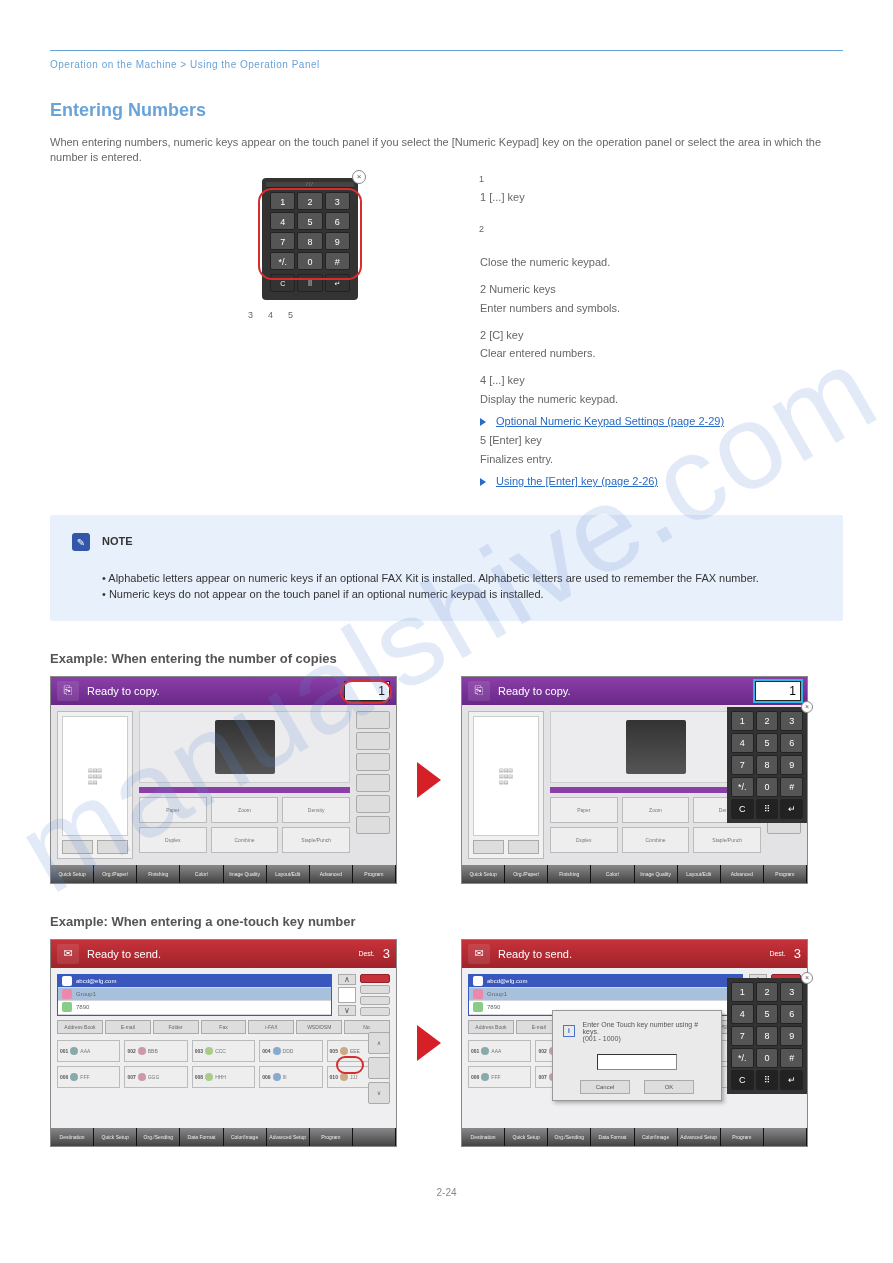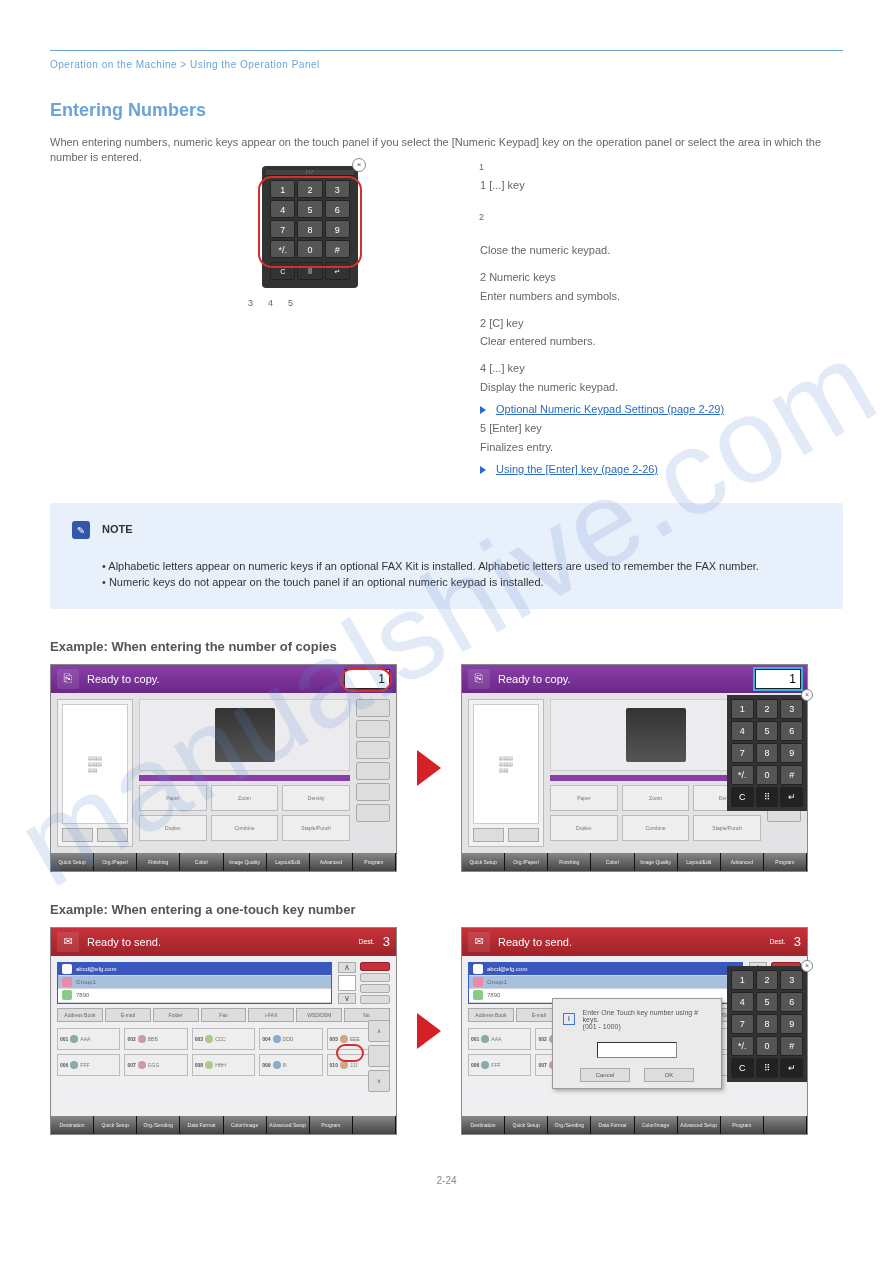--- a/index.html
+++ b/index.html
@@ -1,21 +1,21 @@
 <!DOCTYPE html>
 <html><head>
 <meta charset="utf-8">
 <style>
   * { box-sizing: border-box; margin: 0; padding: 0; }
   body { font-family: Arial, sans-serif; font-size: 10px; color: #555; width: 893px; background: #fff; position: relative; }
   .page { padding: 50px 50px 40px 50px; }
   .hr-top { border: none; border-top: 1px solid #6aa3d8; margin-bottom: 8px; }
   .header-line { display: flex; justify-content: space-between; font-size: 10px; color: #6aa3d8; margin-bottom: 30px; letter-spacing: .5px; }
   .section-title { font-size: 18px; font-weight: bold; color: #6aa3d8; margin-bottom: 14px; }
-  .intro { font-size: 11px; color: #666; line-height: 1.4; }
+  .intro { font-size: 11px; color: #666; line-height: 1.4; margin-bottom: 12px; }
 
   
   .diagram-row { display: flex; align-items: flex-start; gap: 20px; margin-bottom: 24px; position: relative; }
   .diagram-col1 { width: 300px; display:flex; justify-content:center; position:relative; margin-left: 110px;}
   .keypad-frame { width: 96px; background:#333; border-radius:4px; padding:4px; position:relative; }
   .keypad-top { height:6px; background:#444; border-bottom:1px solid #222; display:flex; justify-content:center; gap:2px; align-items:center;}
   .keypad-top::before{ content:"///"; color:#888; font-size:6px; letter-spacing:1px;}
   .kclose { position:absolute; top:-8px; right:-8px; width:14px; height:14px; border-radius:50%; background:#fff; border:1px solid #888; font-size:8px; line-height:12px; text-align:center; color:#555;}
   .kgrid { display:grid; grid-template-columns:repeat(3,1fr); gap:2px; padding:4px; }
   .kkey { background:#555; color:#fff; font-size:9px; height:18px; line-height:18px; text-align:center; border-radius:2px; border:1px solid #222;}

